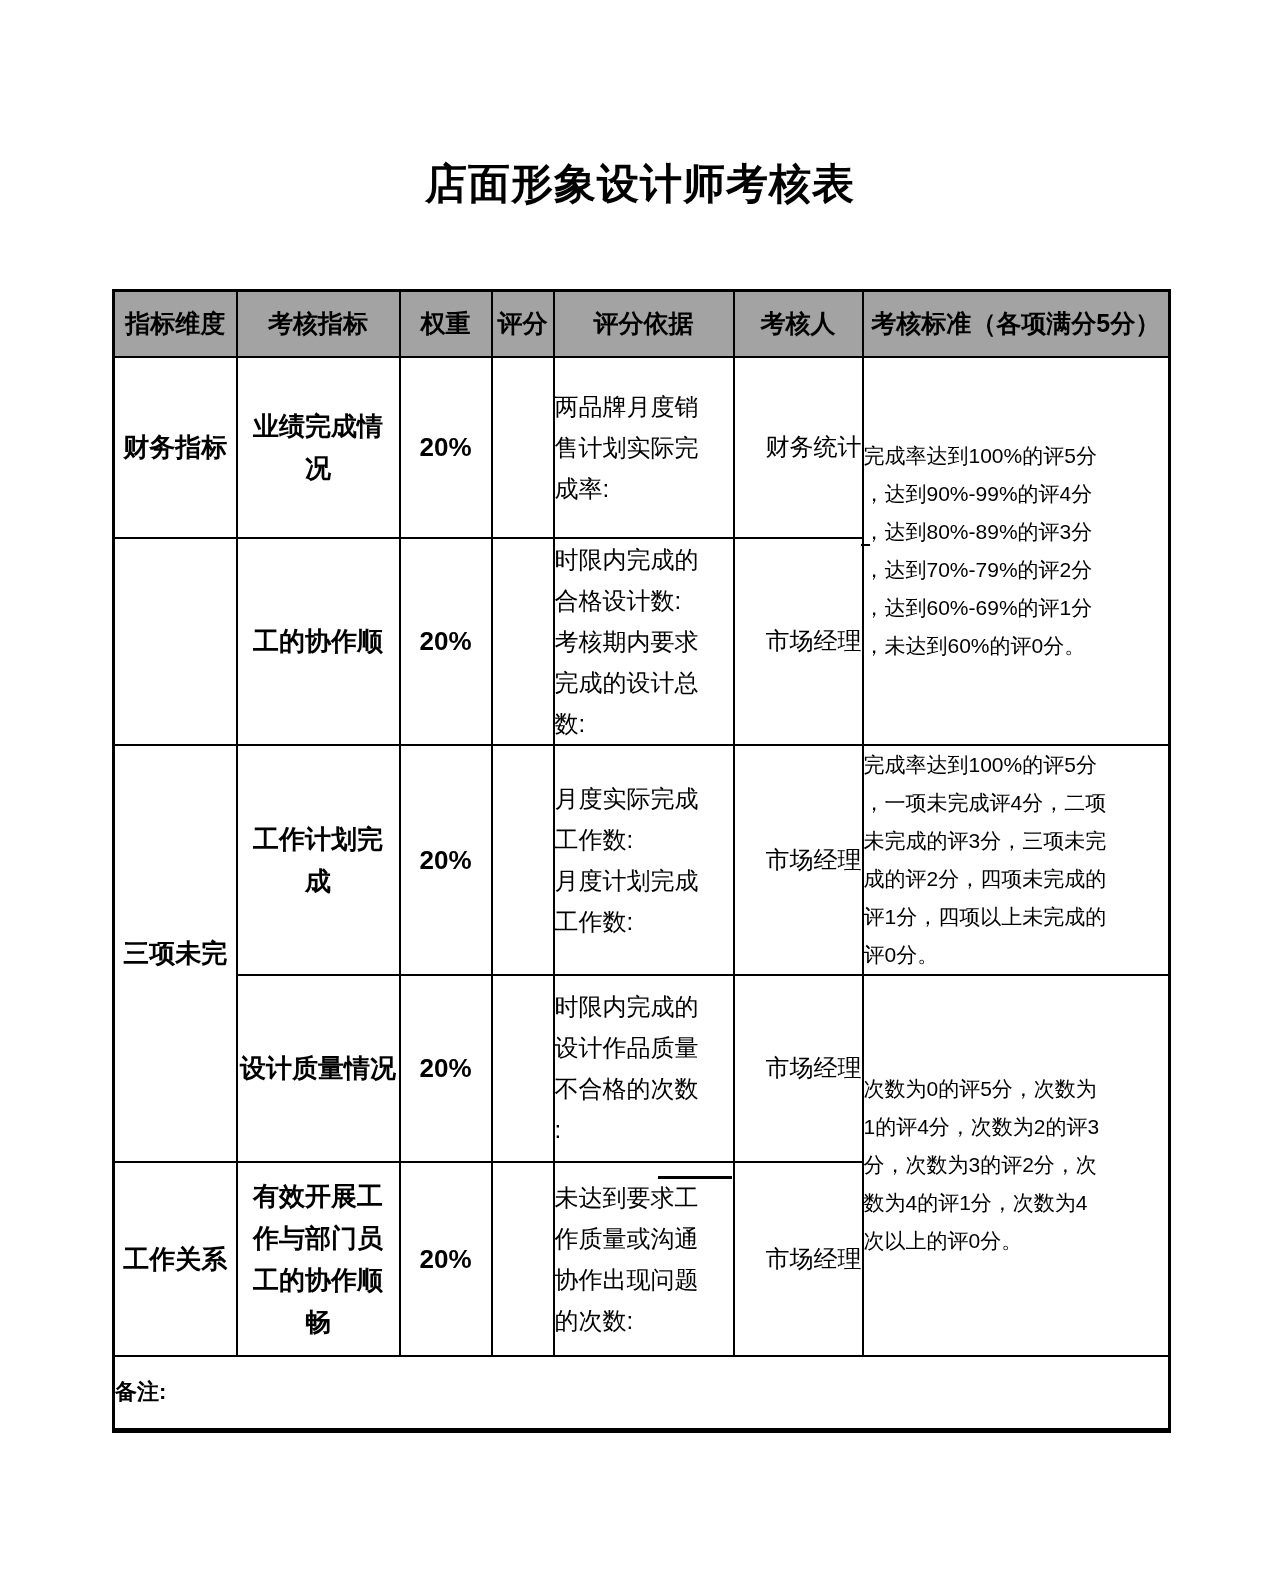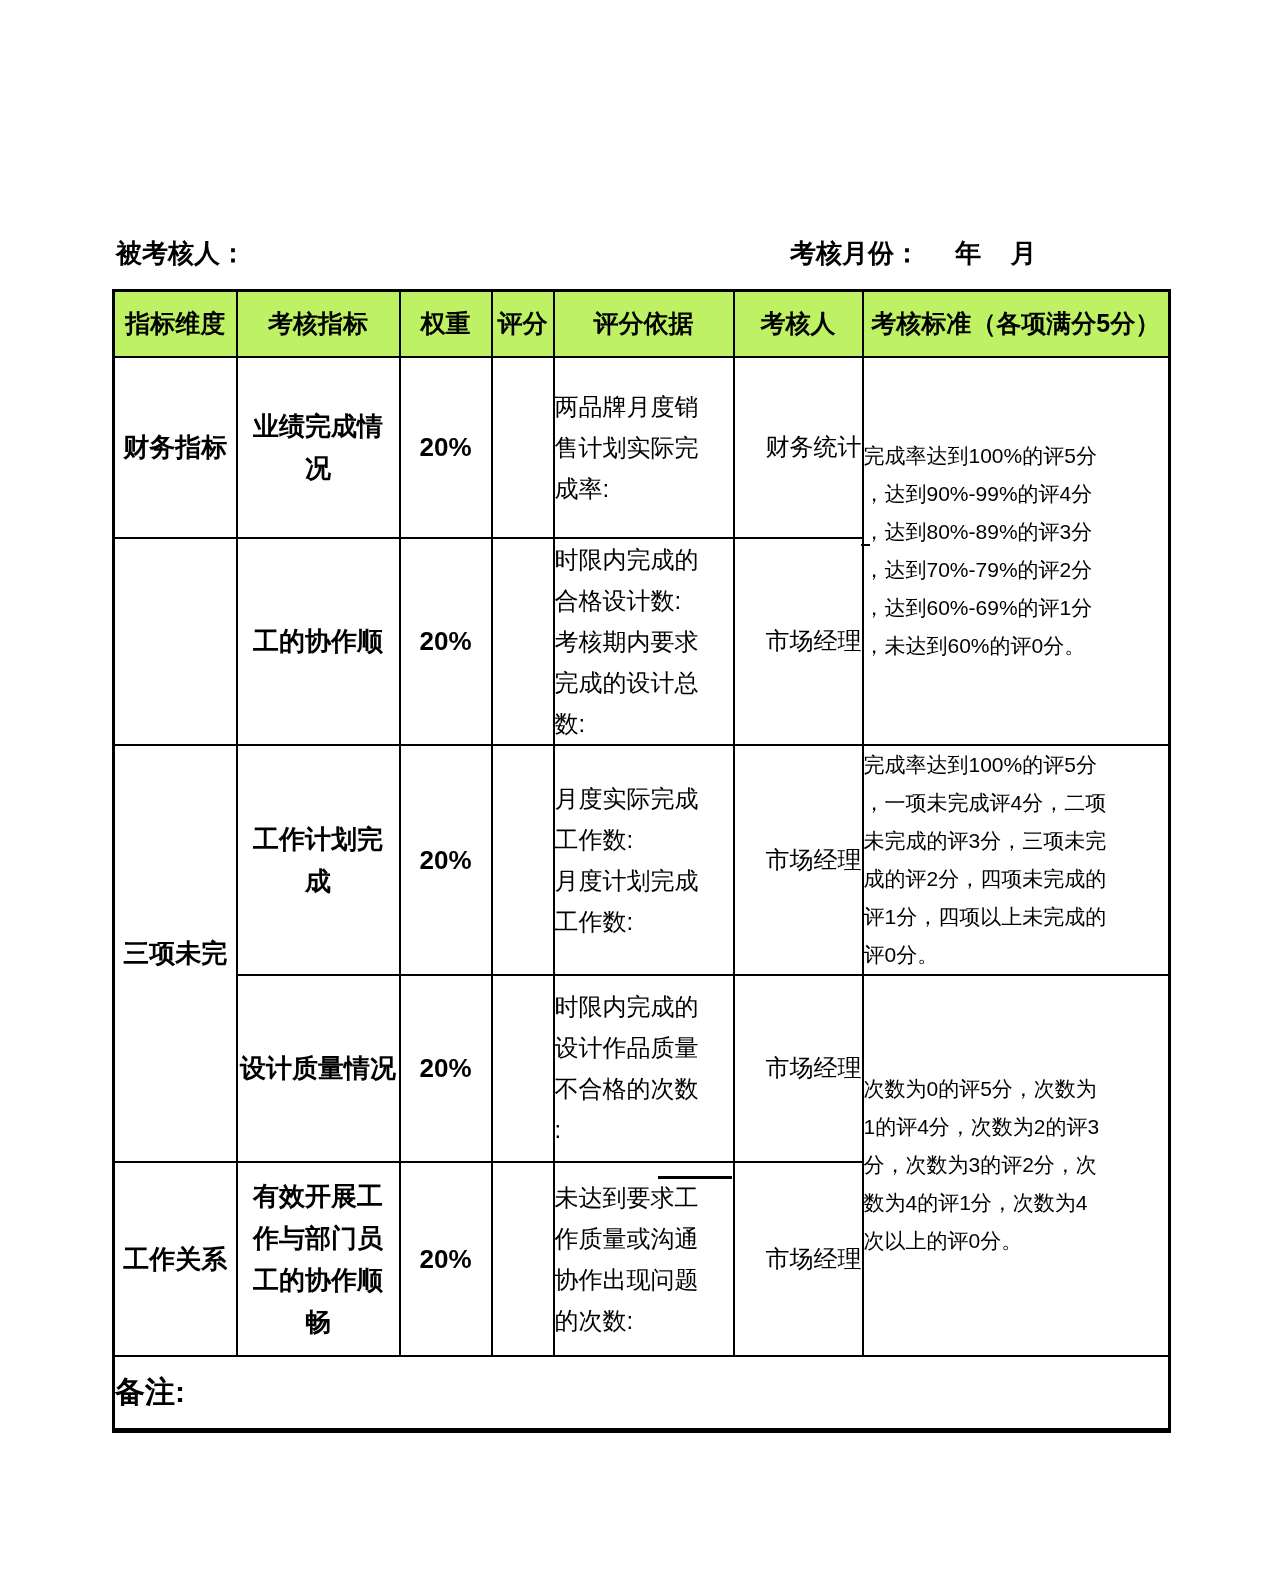--- a/index.html
+++ b/index.html
@@ -65,21 +65,21 @@
   }
   table.assessment th,
   table.assessment td {
     border: 2px solid #000000;
     overflow: hidden;
     padding: 0;
     vertical-align: middle;
   }
   thead tr { height: 66px; }
   thead th {
-    background: #bef264;
+    background: #a3a3a3;
     font-size: 25px;
     font-weight: bold;
     text-align: center;
   }
   tr.r1 { height: 181px; }
   tr.r2 { height: 188px; }
   tr.r3 { height: 223px; }
   tr.r4 { height: 187px; }
   tr.r5 { height: 194px; }
   tr.r-remarks { height: 75px; }
@@ -112,21 +112,21 @@
   td.standard {
     font-size: 21px;
     text-align: left;
     padding: 4px 4px 4px 7px;
     white-space: pre-line;
     line-height: 38px;
   }
   td.remarks {
     vertical-align: top;
     text-align: left;
-    font-size: 30px;
+    font-size: 22px;
     font-weight: bold;
     padding: 9px 8px;
   }
   .artifact {
     position: absolute;
     background: #000000;
   }
   .artifact-basis-line {
     left: 658px;
     top: 1176px;
@@ -138,29 +138,22 @@
     top: 544px;
     width: 9px;
     height: 2px;
   }
 </style>
 </head>
 <body>
 
 <div class="page">
 
-
-  <div class="meta">
-    <span class="assessee">被考核人：</span>
-    <span class="month-group">
-      <span>考核月份：</span>
-      <span class="year">年</span>
-      <span class="month">月</span>
-    </span>
-  </div>
+  <div class="title">店面形象设计师考核表</div>
+
 
   <table class="assessment">
     <colgroup>
       <col style="width:123px">
       <col style="width:163px">
       <col style="width:92px">
       <col style="width:62px">
       <col style="width:180px">
       <col style="width:129px">
       <col style="width:307px">

